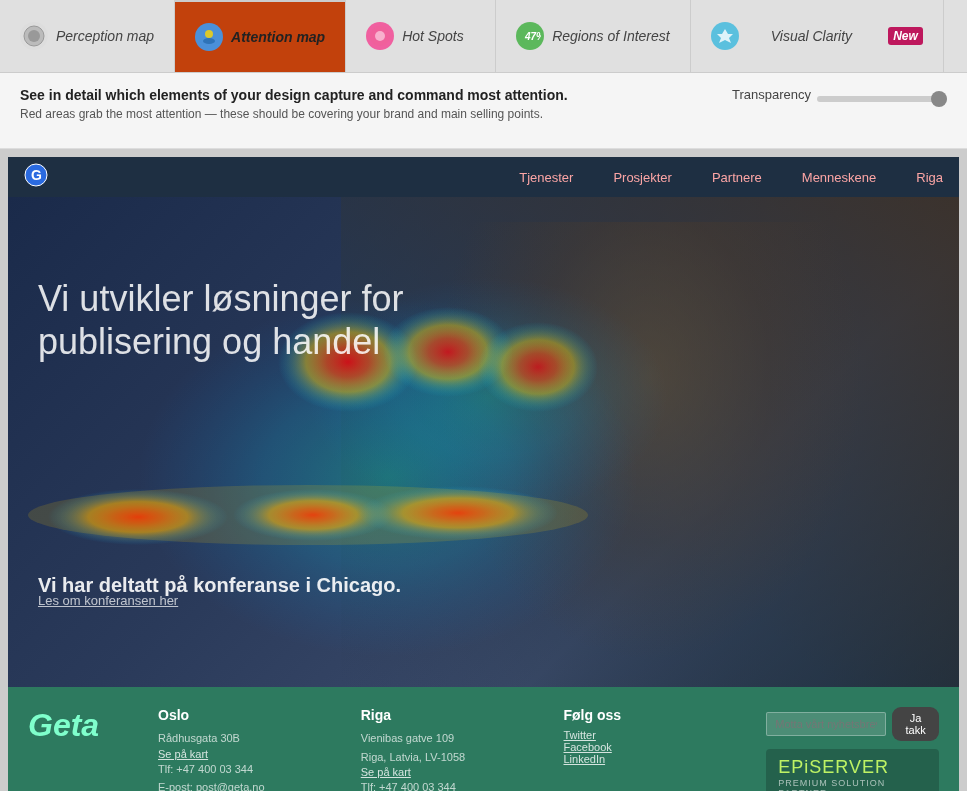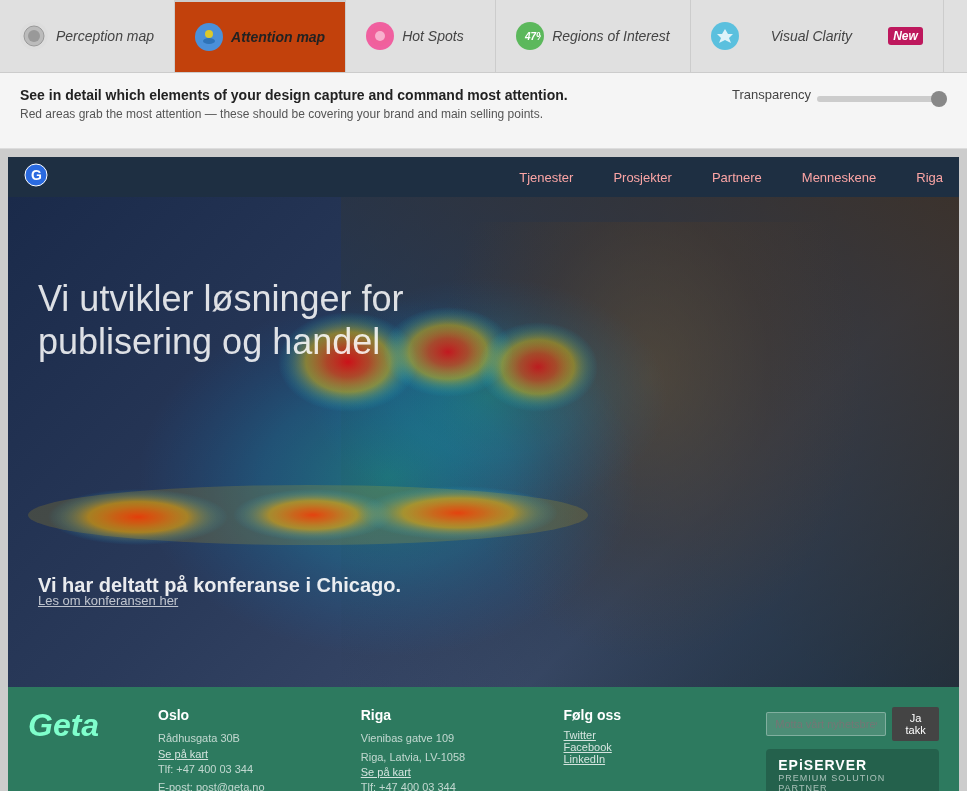--- a/index.html
+++ b/index.html
@@ -230,32 +230,32 @@
       border-radius: 2px;
       width: 120px;
     }
     .footer-btn {
       background: #444;
       color: #fff;
       border: none;
       padding: 5px 10px;
       font-size: 11px;
       cursor: pointer;
-      border-radius: 2px;
+      border-radius: 9px;
     }
     .episerver-badge {
       background: rgba(0,0,0,0.2);
       padding: 8px 12px;
       border-radius: 4px;
       margin-top: 8px;
     }
     .episerver-text {
-      color: #ffffff;
-      font-size: 14px;
-      font-weight: bold;
+      color: #bef264;
+      font-size: 18px;
+      font-weight: normal;
       letter-spacing: 1px;
     }
     .episerver-sub {
       color: rgba(255,255,255,0.6);
       font-size: 9px;
       letter-spacing: 1px;
     }
     .new-badge {
       background: #be185d;
       color: white;

